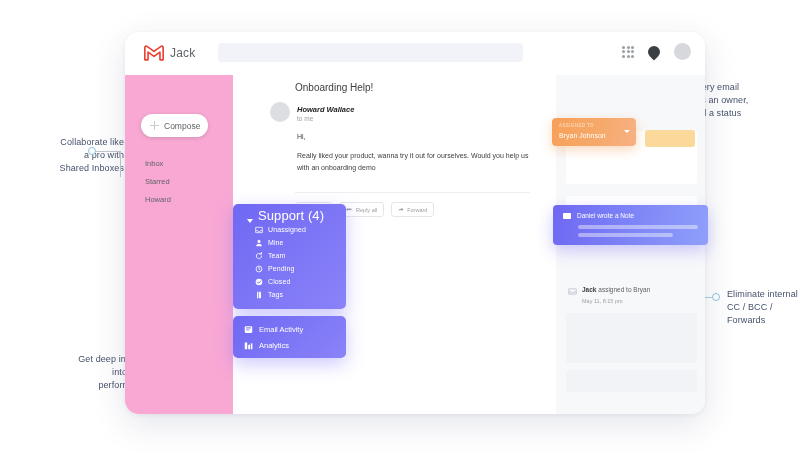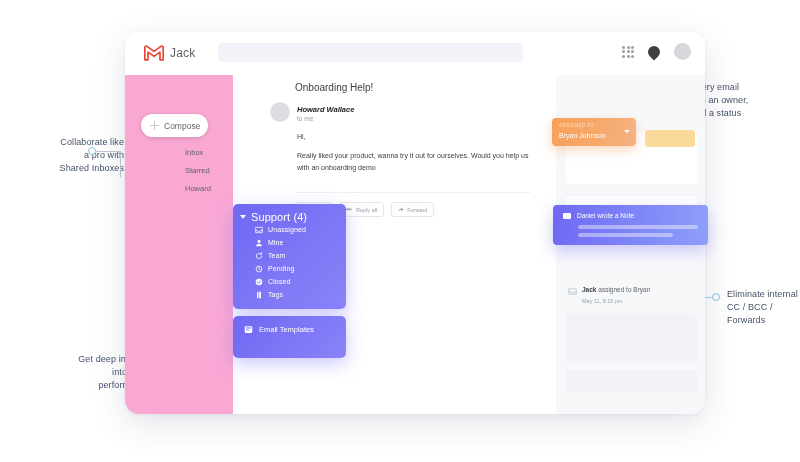--- a/index.html
+++ b/index.html
@@ -119,23 +119,22 @@
     background: #c9ccd1;
   }
   .plus-icon::before { left: 4px; top: 0; width: 1.4px; height: 9px; }
   .plus-icon::after  { left: 0; top: 4px; width: 9px; height: 1.4px; }
   .compose-label {
     font-size: 8.5px;
     color: #5f6368;
   }
   .nav-list {
     position: absolute;
-    left: 20px; top: 69px;
+    left: 20px; top: 80px;
     width: 80px;
-    margin-left: 40px;
   }
   .nav-item {
     font-size: 7.5px;
     color: #5f6368;
     height: 18px;
     line-height: 18px;
   }
 
   
   .purple-panel {
@@ -159,21 +158,21 @@
   }
   .p-row {
     display: flex;
     align-items: center;
     height: 13px;
     font-size: 7px;
     letter-spacing: .1px;
     color: #ffffff;
     padding-left: 13px;
   }
-  .p-row.head { font-size: 11px; padding-left: 7px; }
+  .p-row.head { font-size: 13px; padding-left: 14px; align-items: flex-end; }
   .p-row.sub { padding-left: 22px; }
   .p-row .pico {
     width: 8px; height: 8px;
     margin-right: 5px;
     flex: 0 0 auto;
     display: inline-block;
     opacity: .95;
   }
   .caret {
     width: 0; height: 0;
@@ -584,21 +583,29 @@
     </div>
   </div>
 
   <div class="purple-panel" id="tools-panel">
     <div class="tool-row">
       <svg class="pico" viewBox="0 0 12 12">
           <rect x="1" y="1.5" width="10" height="9" rx="1.4" fill="#fff"></rect>
           <rect x="2.6" y="3.2" width="6.8" height="1.4" fill="#7b74f5"></rect>
           <rect x="2.6" y="6" width="4.6" height="1.1" fill="#7b74f5"></rect>
         </svg>
-      <span>Email Templates</span>
+      <span>Email Activity</span>
+    </div>
+    <div class="tool-row">
+      <svg class="pico" viewBox="0 0 12 12">
+          <rect x="1" y="2" width="3.3" height="9" fill="#fff"></rect>
+          <rect x="5.6" y="5" width="2.4" height="6" fill="#fff"></rect>
+          <rect x="9" y="3.2" width="2.2" height="7.8" fill="#fff"></rect>
+        </svg>
+      <span>Analytics</span>
     </div>
   </div>
 
 </div>
 
 <div class="assign-pill" style="left:552px; top:118px;">
   <div class="assign-top">ASSIGNED TO</div>
   <div class="assign-name">Bryan Johnson</div>
   <div class="assign-caret"></div>
 </div>

